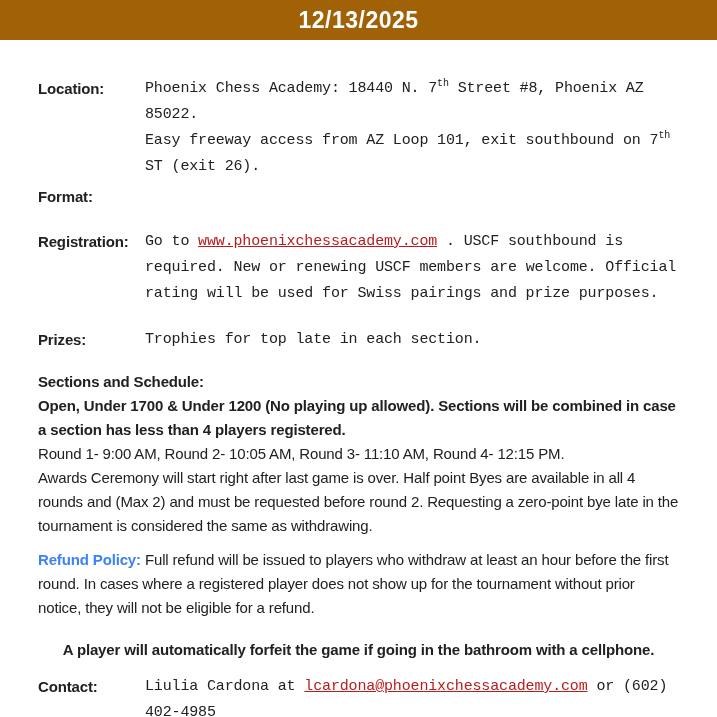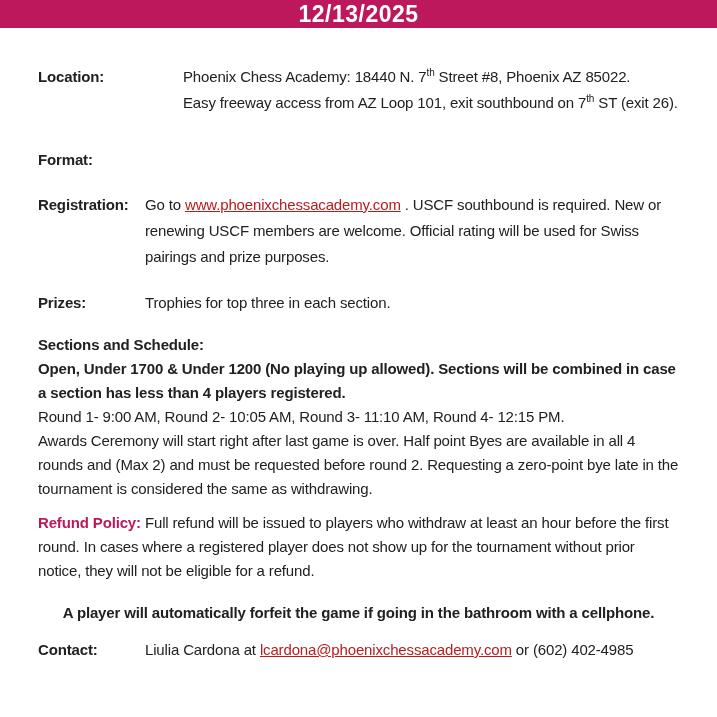--- a/index.html
+++ b/index.html
@@ -1,47 +1,47 @@
 <!DOCTYPE html>
 <html><head>
 <meta charset="utf-8">
 <style>
   * { margin:0; padding:0; box-sizing:border-box; }
   html,body { width:717px; height:717px; overflow:hidden; background:#ffffff; }
   body { font-family:"Liberation Sans", sans-serif; color:#212121; }
 
   .banner {
-    height:28px; background:#be185d;
+    height:40px; background:#a16207;
     display:flex; align-items:center; justify-content:center;
   }
   .banner .date {
     color:#ffffff; font-weight:bold; font-size:23px; letter-spacing:0.5px;
   }
 
   .content { padding:0 38px; font-size:15px; letter-spacing:-0.15px; }
 
   .row { display:flex; line-height:26px; }
   .label { flex:0 0 107px; font-weight:bold; }
-  .val { flex:1; }
+  .val { flex:1;font-family:Liberation Mono, monospace; }
 
   sup { font-size:10px; line-height:0; vertical-align:super; }
 
   .link { color:#b91c1c; text-decoration:underline; cursor:pointer; }
 
-  .row-location     { margin-top:36px;gap:38px; }
-  .row-format       { margin-top:31px; }
+  .row-location     { margin-top:36px; }
+  .row-format       { margin-top:4px; }
   .row-registration { margin-top:19px; }
   .row-entry        { margin-top:18px; }
   .row-prizes       { margin-top:20px;justify-content:flex-end; }
 
   .sections { margin-top:17px; line-height:24px; }
   .bold { font-weight:bold; }
 
   .refund { margin-top:10px; line-height:24px; }
-  .refund-label { color:#be185d; font-weight:bold; }
+  .refund-label { color:#3b82f6; font-weight:bold; }
 
   .forfeit {
     margin-top:18px; line-height:24px;
     text-align:center; font-weight:bold;
   }
 
   .row-contact { margin-top:12px; line-height:26px; }
 </style>
 </head>
 <body>
@@ -70,21 +70,21 @@
       <div class="label">Registration:</div>
       <div class="val">
         <span>Go to </span><a class="link">www.phoenixchessacademy.com</a><span> . USCF southbound is required.</span>
         <span>New or renewing USCF members are welcome. Official rating will be used for Swiss pairings and prize purposes.</span>
       </div>
     </div>
 
 
     <div class="row row-prizes">
       <div class="label">Prizes:</div>
-      <div class="val">Trophies for top three in each section.</div>
+      <div class="val">Trophies for top late in each section.</div>
     </div>
 
     <section class="sections">
       <div class="bold">Sections and Schedule:</div>
       <div class="bold">Open, Under 1700 &amp; Under 1200 (No playing up allowed). Sections will be combined in case a section has less than 4 players registered.</div>
       <div>Round 1- 9:00 AM, Round 2- 10:05 AM, Round 3- 11:10 AM, Round 4- 12:15 PM.</div>
       <div>Awards Ceremony will start right after last game is over.  Half point Byes are available in all 4 rounds and (Max 2) and must be requested before round 2. Requesting a zero-point bye late in the tournament is considered the same as withdrawing.</div>
     </section>
 
     <section class="refund">

